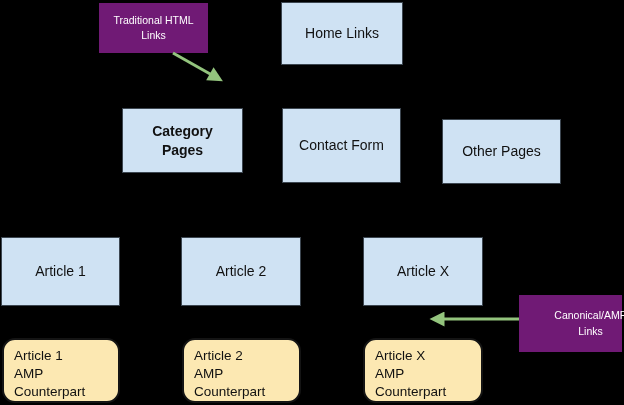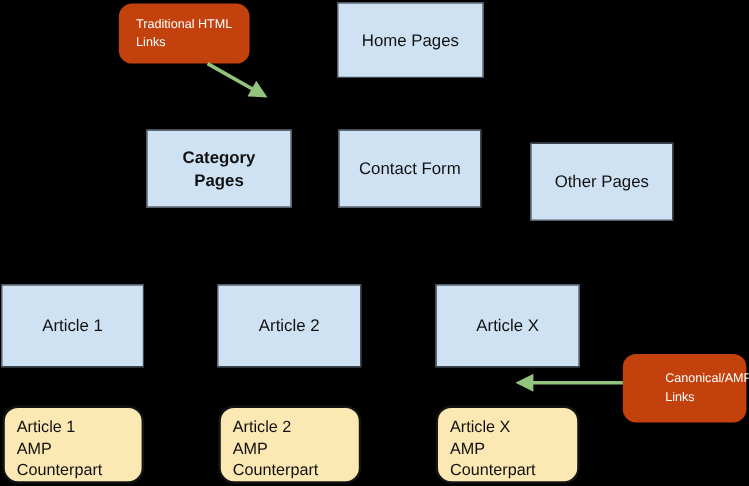--- a/index.html
+++ b/index.html
@@ -40,50 +40,51 @@
     font-size: 13.5px;
     line-height: 1.34;
     padding: 7px 10px;
     text-align: left;
     white-space: pre-line;
     box-sizing: border-box;
   }
   
   .callout {
     position: absolute;
-    background: #c2410c;
-    border-radius: 11px;
+    background: #701a75;
+    border-radius: 0;
     color: #ffffff;
     font-size: 10.5px;
     line-height: 1.45;
     display: flex;
     align-items: center;
     justify-content: center;
+    text-align: center;
     white-space: pre-line;
     box-sizing: border-box;
   }
   .arrow-layer {
     position: absolute;
     left: 0;
     top: 0;
     width: 624px;
     height: 405px;
     pointer-events: none;
   }
 </style>
 </head>
 <body>
 
 <div class="stage">
 
-  <div class="node" style="left:281px; top:2px; width:122px; height:63px;">Home Pages</div>
+  <div class="node" style="left:281px; top:2px; width:122px; height:63px;">Home Links</div>
 
   <div class="node" style="left:122px; top:108px; width:121px; height:65px;font-weight:bold;">Category
 Pages</div>
-  <div class="node" style="left:282px; top:108px; width:119px; height:65px;text-align:right;">Contact Form</div>
+  <div class="node" style="left:282px; top:108px; width:119px; height:75px;text-align:right;">Contact Form</div>
   <div class="node" style="left:442px; top:119px; width:119px; height:65px;">Other Pages</div>
 
   <div class="node" style="left:1px; top:237px; width:119px; height:69px;">Article 1</div>
   <div class="node" style="left:181px; top:237px; width:120px; height:69px;">Article 2</div>
   <div class="node" style="left:363px; top:237px; width:120px; height:69px;">Article X</div>
 
   <div class="amp-node" style="left:2px; top:338px; width:118px; height:65px;">Article 1
 AMP
 Counterpart</div>
   <div class="amp-node" style="left:182px; top:338px; width:119px; height:65px;">Article 2

